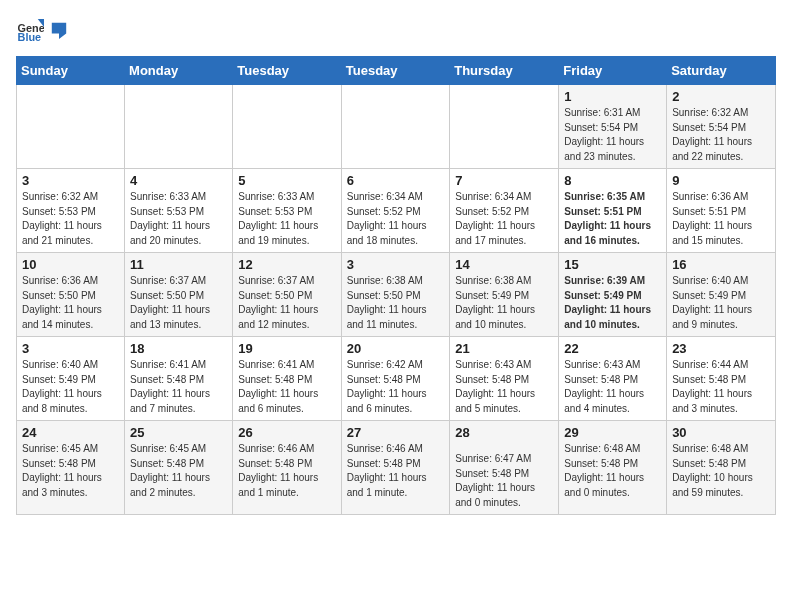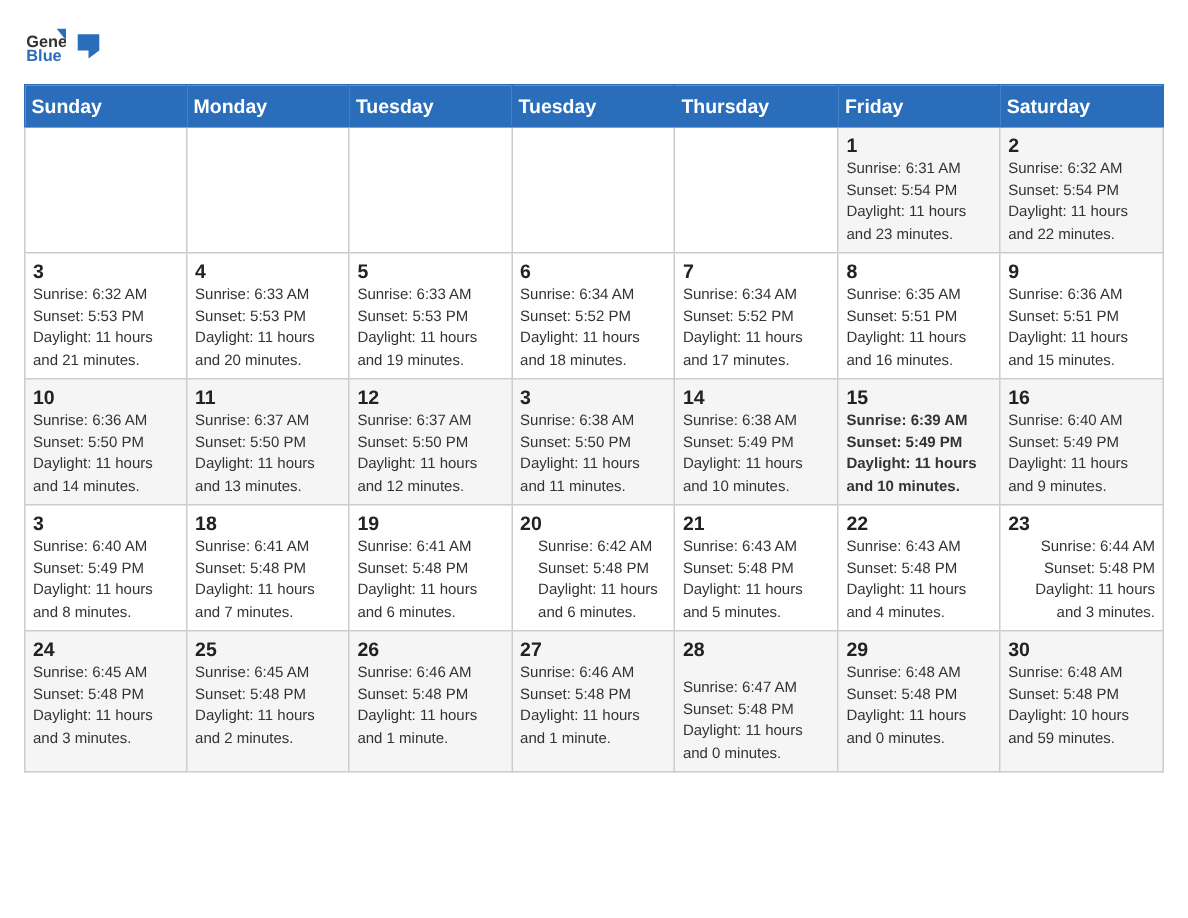--- a/index.html
+++ b/index.html
@@ -172,21 +172,21 @@
         </td>
         <td>
           <span class="day-number">7</span>
           <div class="day-info" style="white-space: pre-line;">Sunrise: 6:34 AM
 Sunset: 5:52 PM
 Daylight: 11 hours
 and 17 minutes.</div>
         </td>
         <td>
           <span class="day-number">8</span>
-          <div class="day-info" style="white-space: pre-line;">Sunrise: 6:35 AM
+          <div class="day-info" style="white-space: pre-line; font-weight: bold;">Sunrise: 6:35 AM
 Sunset: 5:51 PM
 Daylight: 11 hours
 and 16 minutes.</div>
         </td>
         <td>
           <span class="day-number">9</span>
           <div class="day-info" style="white-space: pre-line;">Sunrise: 6:36 AM
 Sunset: 5:51 PM
 Daylight: 11 hours
 and 15 minutes.</div>
@@ -260,42 +260,42 @@
         </td>
         <td>
           <span class="day-number">19</span>
           <div class="day-info" style="white-space: pre-line;">Sunrise: 6:41 AM
 Sunset: 5:48 PM
 Daylight: 11 hours
 and 6 minutes.</div>
         </td>
         <td>
           <span class="day-number">20</span>
-          <div class="day-info" style="white-space: pre-line; margin-left: 12px;">Sunrise: 6:42 AM
+          <div class="day-info" style="white-space: pre-line;">Sunrise: 6:42 AM
 Sunset: 5:48 PM
 Daylight: 11 hours
 and 6 minutes.</div>
         </td>
         <td>
           <span class="day-number">21</span>
           <div class="day-info" style="white-space: pre-line;">Sunrise: 6:43 AM
 Sunset: 5:48 PM
 Daylight: 11 hours
 and 5 minutes.</div>
         </td>
         <td>
           <span class="day-number">22</span>
           <div class="day-info" style="white-space: pre-line;">Sunrise: 6:43 AM
 Sunset: 5:48 PM
 Daylight: 11 hours
 and 4 minutes.</div>
         </td>
         <td>
           <span class="day-number">23</span>
-          <div class="day-info" style="white-space: pre-line; text-align: right;">Sunrise: 6:44 AM
+          <div class="day-info" style="white-space: pre-line;">Sunrise: 6:44 AM
 Sunset: 5:48 PM
 Daylight: 11 hours
 and 3 minutes.</div>
         </td>
       </tr>
       <tr>
         <td>
           <span class="day-number">24</span>
           <div class="day-info" style="white-space: pre-line;">Sunrise: 6:45 AM
 Sunset: 5:48 PM

